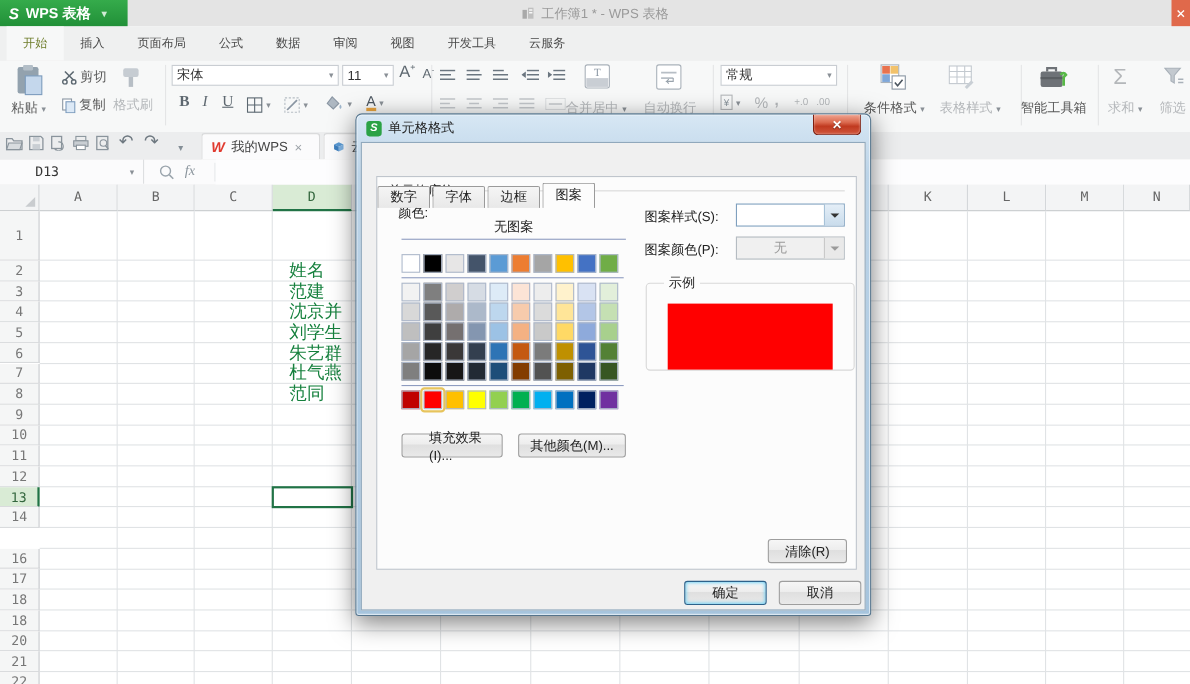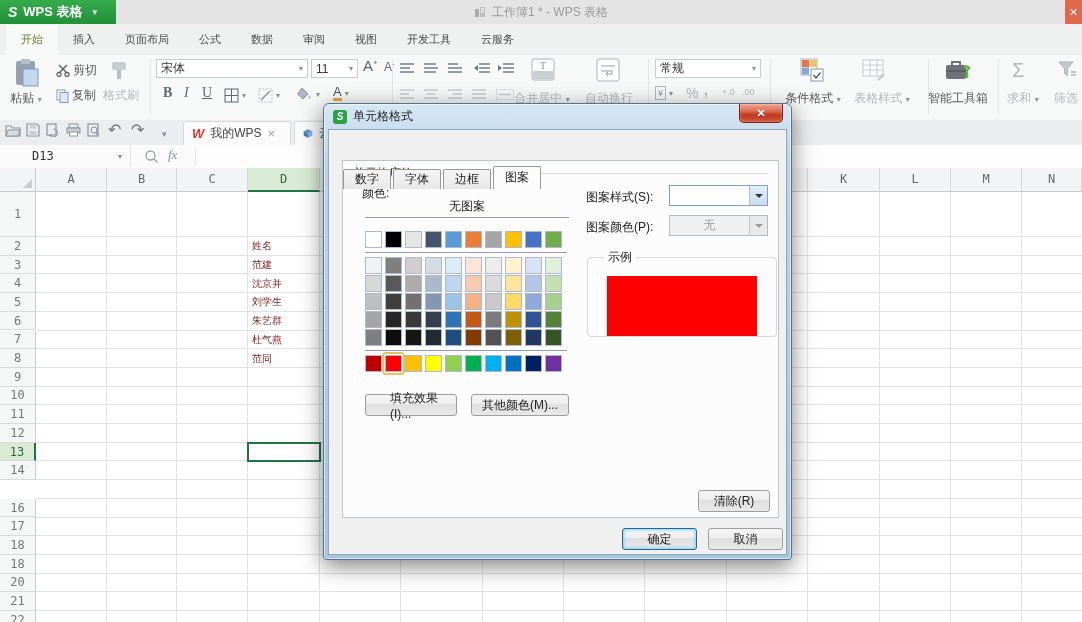--- a/index.html
+++ b/index.html
@@ -66,21 +66,21 @@
   .colh{position:absolute;top:0;height:24px;background:#F3F4F5;border-right:1px solid #D4D7DA;
         border-bottom:1px solid #C9CCCF;box-sizing:border-box;text-align:center;line-height:23px;
         font-size:12px;color:#666;font-family:"DejaVu Sans Mono",monospace;}
   .colh.sel{background:#D9EBD5;border-bottom:2px solid #217346;color:#33663D;}
   .rowh{position:absolute;left:0;width:36px;background:#F5F6F6;border-right:1px solid #C9CCCF;
         border-bottom:1px solid #D9DBDD;box-sizing:border-box;text-align:center;
         font-size:12px;color:#777;font-family:"DejaVu Sans Mono",monospace;display:flex;align-items:center;justify-content:center;}
   .rowh.sel{background:#D9EBD5;border-right:2px solid #217346;color:#33663D;}
   .gv{position:absolute;top:24px;bottom:0;width:1px;background:#E0E3E5;}
   .gh{position:absolute;left:36px;right:0;height:1px;background:#E0E3E5;}
-  .gcell{position:absolute;font-size:10px;color:#7f1d1d;padding-left:3px;box-sizing:border-box;
+  .gcell{position:absolute;font-size:16px;color:#15803d;padding-left:14px;box-sizing:border-box;
          display:flex;align-items:center;}
   #selcell{position:absolute;border:2px solid #217346;background:transparent;box-sizing:border-box;z-index:2;}
 
   
   #dialog{left:323px;top:103px;width:469px;height:457px;z-index:10;
           background:linear-gradient(180deg,#D7E7F4 0%,#BCD4E8 12%,#A6C4DD 100%);
           border:1px solid #55748C;border-radius:6px 6px 3px 3px;
           box-shadow:0 6px 22px rgba(0,0,0,.5), inset 0 0 0 1px rgba(255,255,255,.55);box-sizing:border-box;}
   #dlg-title{height:25px;display:flex;align-items:center;gap:6px;padding-left:9px;font-size:12px;color:#1E1E1E;}
   .slogo-sq{width:14px;height:14px;background:#2BA245;color:#fff;border-radius:3px;font-size:10px;font-weight:bold;

